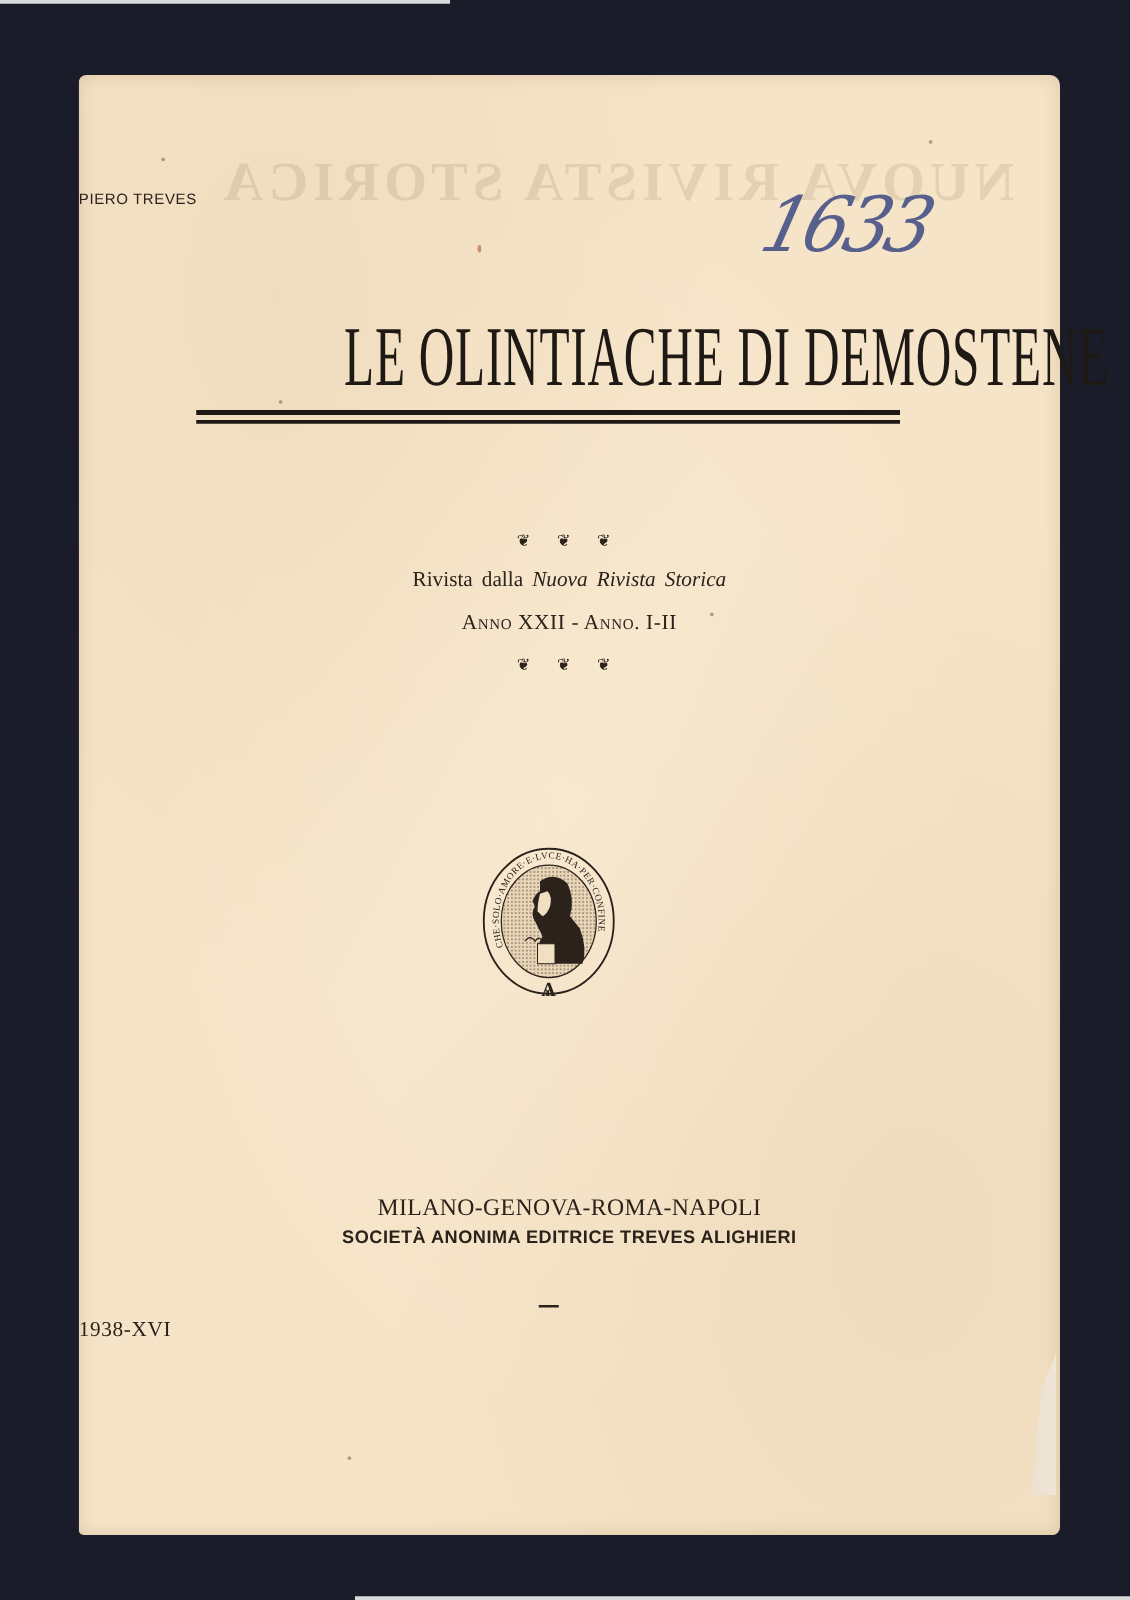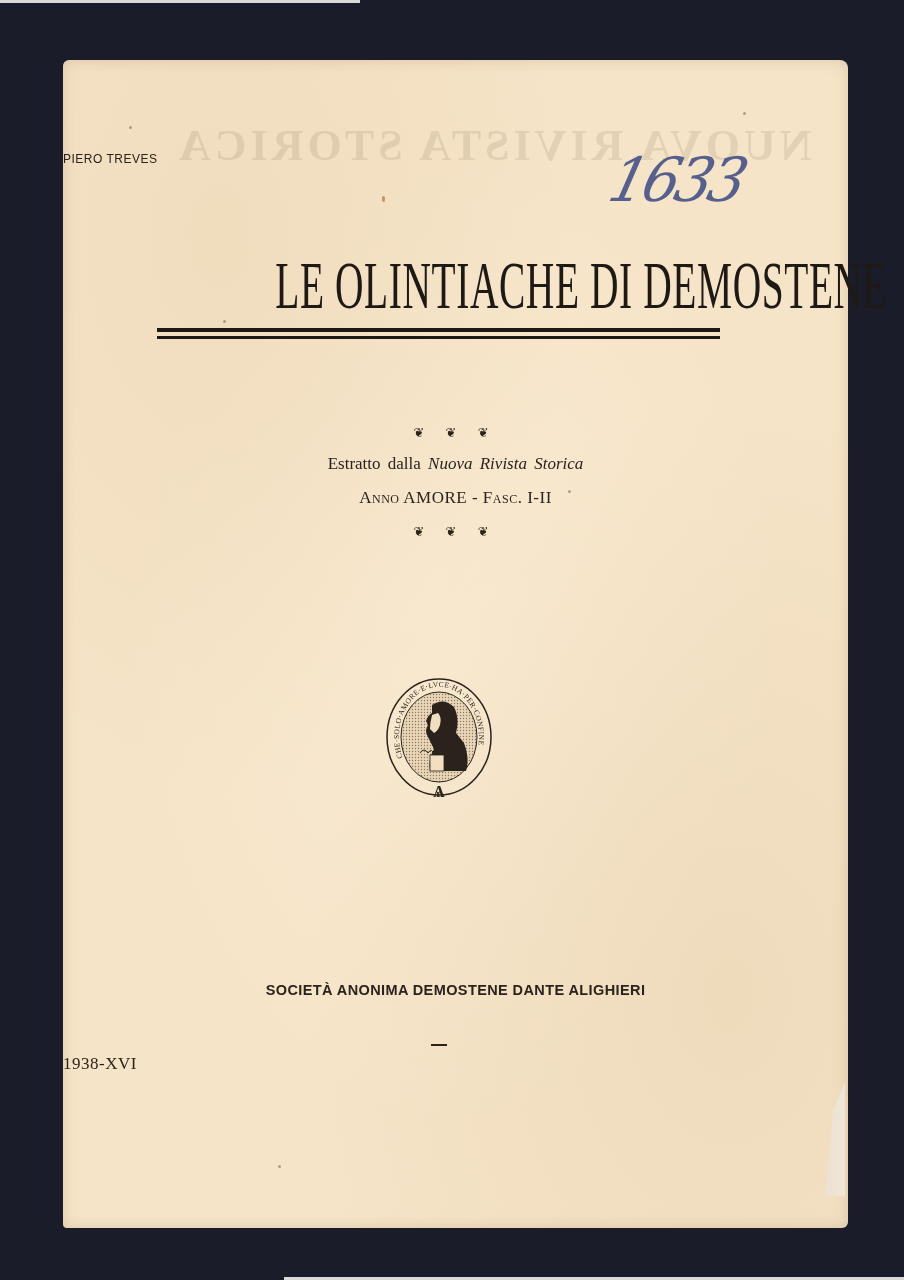--- a/index.html
+++ b/index.html
@@ -108,25 +108,25 @@
 
   <div class="title">LE OLINTIACHE DI DEMOSTENE</div>
   <div class="rule1"></div>
   <div class="rule2"></div>
 
   <div class="ornament orn1">
     <span>❦ ❦ ❦</span>
   </div>
 
   <div class="extract">
-    <span>Estratto dalla</span>
+    <span>Rivista dalla</span>
     <i>Nuova Rivista Storica</i>
   </div>
 
-  <div class="issue">Anno AMORE - Fasc. I-II</div>
+  <div class="issue">Anno XXII - Anno. I-II</div>
 
   <div class="ornament orn2">
     <span>❦ ❦ ❦</span>
   </div>
 
   <svg class="medallion" viewBox="0 0 110 134">
     <defs>
       <pattern id="hatch" width="3" height="3" patternUnits="userSpaceOnUse">
         <rect width="3" height="3" fill="#e9d6b8"></rect>
         <circle cx="1.5" cy="1.5" r="0.7" fill="#8a7760"></circle>
@@ -140,21 +140,22 @@
     </text>
 
     <path d="M48 30 Q60 22 70 32 Q76 44 72 58 L80 68 Q86 84 82 96 L46 96 Q44 84 50 74 L44 62 Q40 56 44 50 L42 46 Q44 40 48 38 Z" fill="#2a221b"></path>
     <path d="M48 40 Q46 48 46 54 L50 58 Q54 56 56 50 Q58 42 54 38 Z" fill="#f1dfc2"></path>
     <rect x="46" y="80" width="14" height="16" fill="#f1dfc2" stroke="#2a221b" stroke-width="0.8"></rect>
     <path d="M36 78 q4 -6 8 0 q4 -6 6 2" fill="none" stroke="#2a221b" stroke-width="1"></path>
 
     <text x="55" y="122" text-anchor="middle" font-size="16" font-weight="bold" fill="#2a221b" font-family="Liberation Serif, serif">Ѧ</text>
   </svg>
 
-  <div class="publisher-name">SOCIETÀ ANONIMA DEMOSTENE DANTE ALIGHIERI</div>
+  <div class="publisher-cities">MILANO-GENOVA-ROMA-NAPOLI</div>
+  <div class="publisher-name">SOCIETÀ ANONIMA EDITRICE TREVES ALIGHIERI</div>
   <div class="dash"></div>
   <div class="year">1938-XVI</div>
 
   <div class="fold"></div>
 
   <div class="speck" style="left:319px;top:136px;background:rgba(170,90,40,0.6);width:3px;height:6px;"></div>
   <div class="speck" style="left:66px;top:66px;"></div>
   <div class="speck" style="left:505px;top:430px;"></div>
   <div class="speck" style="left:215px;top:1105px;"></div>
   <div class="speck" style="left:680px;top:52px;"></div>

